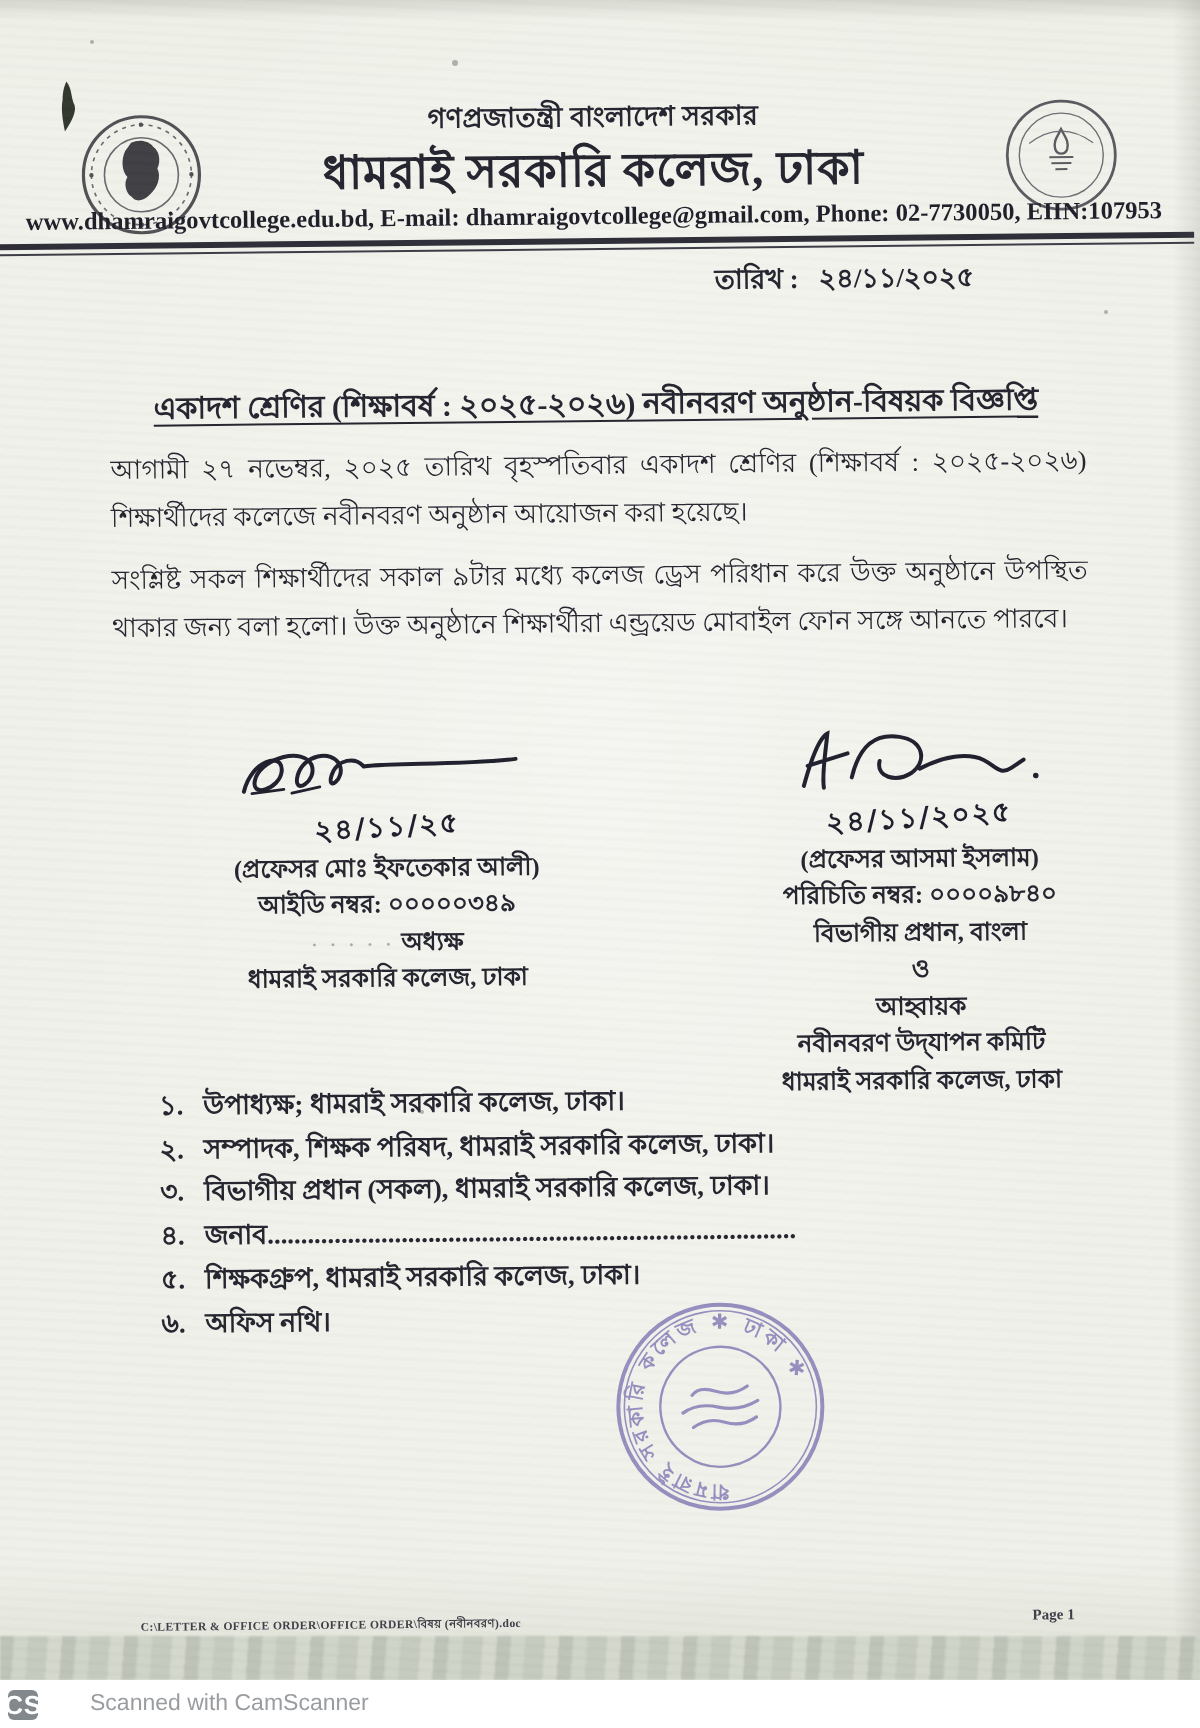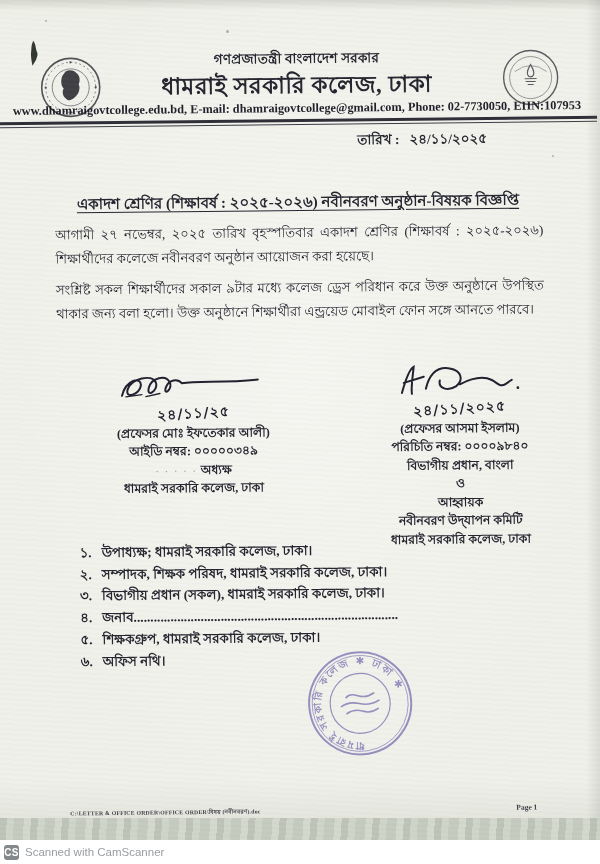--- a/index.html
+++ b/index.html
@@ -66,22 +66,22 @@
 
   
   .footer-path{position:absolute;left:66px;top:806px;font-size:5.8px;color:#3c3c46;font-weight:bold;letter-spacing:.2px;}
   .footer-page{position:absolute;left:512px;top:805px;font-size:7.5px;color:#3c3c46;font-weight:bold;}
 
   
   .cs-bar{position:absolute;left:0;top:840px;width:600px;height:24px;background:#ffffff;
     display:flex;align-items:center;gap:6px;padding-left:4px;box-sizing:border-box;
     font-family:"Liberation Sans","DejaVu Sans",sans-serif;}
   .cs-badge{width:15px;height:15px;border-radius:3px;background:#83888c;color:#fff;
-    display:flex;align-items:center;justify-content:center;font-size:10px;font-weight:bold;letter-spacing:.3px;}
-  .cs-text{font-size:11.5px;color:#9a9da0;}
+    display:flex;align-items:center;justify-content:center;font-size:13px;font-weight:bold;letter-spacing:.3px;}
+  .cs-text{font-size:11.5px;color:#9a9da0;margin-left:20px;}
 
   .speck{position:absolute;border-radius:50%;background:#6d6f66;opacity:.5;}
 </style>
 </head>
 <body>
 
 <div class="scan">
 
   <div class="doc">
 

